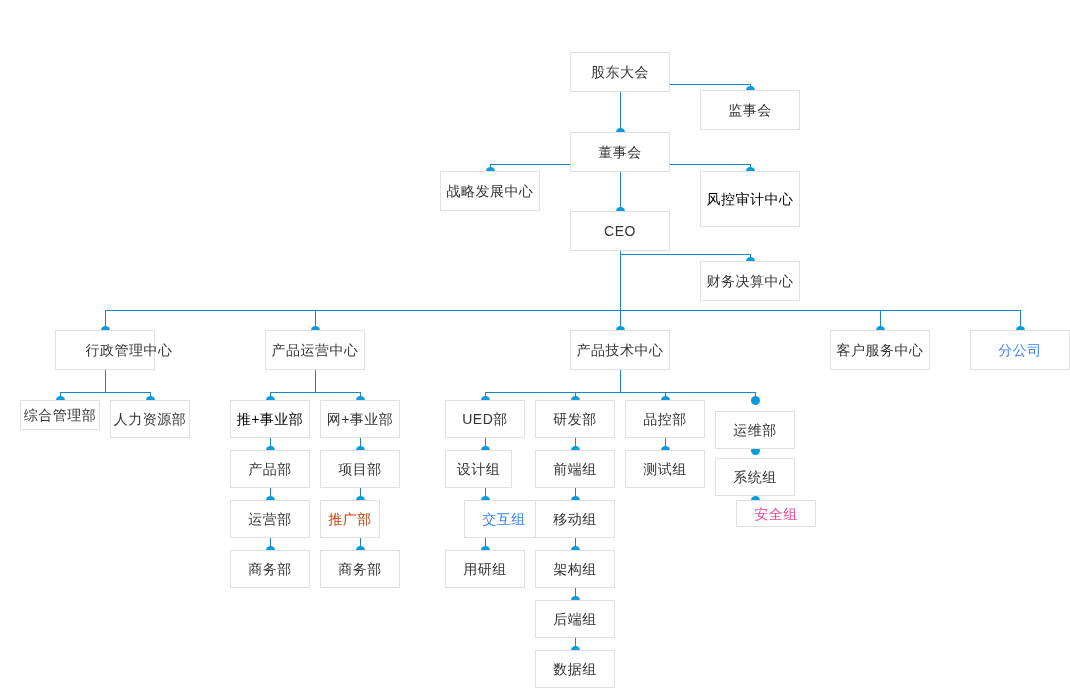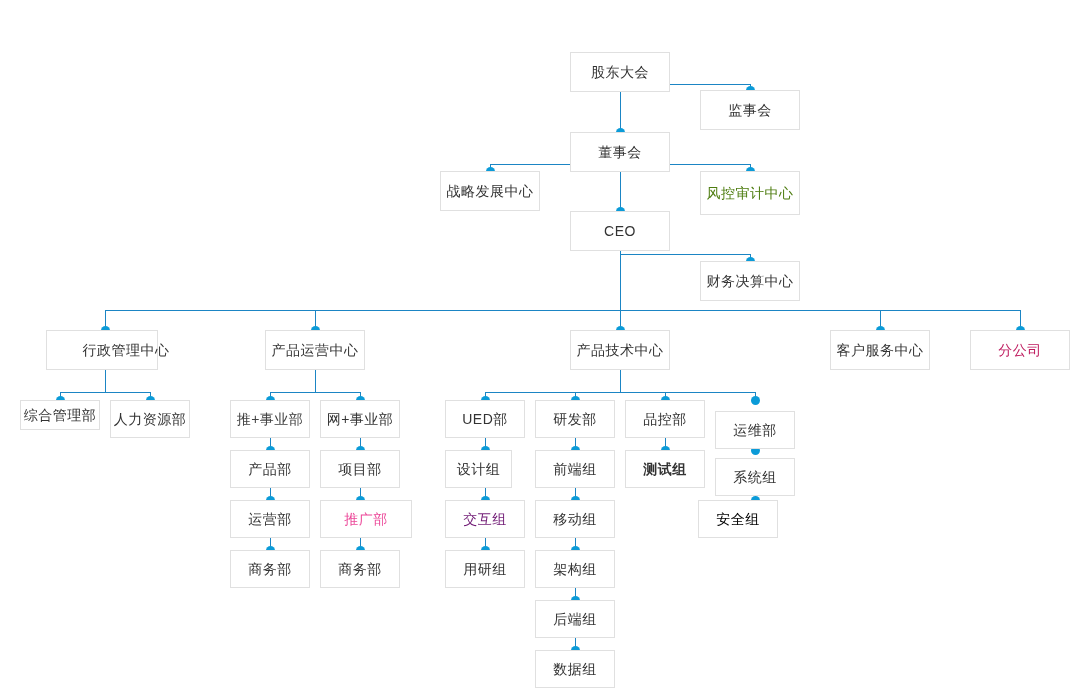--- a/index.html
+++ b/index.html
@@ -152,66 +152,66 @@
       </div>
       <div class="node-box" style="left: 700px; top: 90px; width: 100px; height: 40px; border-color: rgb(224, 224, 224); color: rgb(51, 51, 51);">
         <span class="node-label">监事会</span>
       </div>
       <div class="node-box" style="left: 570px; top: 132px; width: 100px; height: 40px; border-color: rgb(224, 224, 224); color: rgb(51, 51, 51);">
         <span class="node-label">董事会</span>
       </div>
       <div class="node-box" style="left: 440px; top: 171px; width: 100px; height: 40px; border-color: rgb(224, 224, 224); color: rgb(51, 51, 51);">
         <span class="node-label">战略发展中心</span>
       </div>
-      <div class="node-box" style="left: 700px; top: 171px; width: 100px; height: 44px; border-color: rgb(224, 224, 224); color: #4d7c0f;">
+      <div class="node-box" style="left: 700px; top: 171px; width: 100px; height: 56px; border-color: rgb(224, 224, 224); color: #000000;">
         <span class="node-label">风控审计中心</span>
       </div>
       <div class="node-box" style="left: 570px; top: 211px; width: 100px; height: 40px; border-color: rgb(224, 224, 224); color: rgb(51, 51, 51);">
         <span class="node-label">CEO</span>
       </div>
       <div class="node-box" style="left: 700px; top: 261px; width: 100px; height: 40px; border-color: rgb(224, 224, 224); color: rgb(51, 51, 51);">
         <span class="node-label">财务决算中心</span>
       </div>
-      <div class="node-box" style="left: 46px; top: 330px; width: 112px; height: 40px; border-color: rgb(224, 224, 224); color: rgb(51, 51, 51); padding-left: 48px;">
+      <div class="node-box" style="left: 55px; top: 330px; width: 100px; height: 40px; border-color: rgb(224, 224, 224); color: rgb(51, 51, 51); padding-left: 48px;">
         <span class="node-label">行政管理中心</span>
       </div>
       <div class="node-box" style="left: 265px; top: 330px; width: 100px; height: 40px; border-color: rgb(224, 224, 224); color: rgb(51, 51, 51);">
         <span class="node-label">产品运营中心</span>
       </div>
       <div class="node-box" style="left: 570px; top: 330px; width: 100px; height: 40px; border-color: rgb(224, 224, 224); color: rgb(51, 51, 51);">
         <span class="node-label">产品技术中心</span>
       </div>
       <div class="node-box" style="left: 830px; top: 330px; width: 100px; height: 40px; border-color: rgb(224, 224, 224); color: rgb(51, 51, 51);">
         <span class="node-label">客户服务中心</span>
       </div>
-      <div class="node-box" style="left: 970px; top: 330px; width: 100px; height: 40px; border-color: rgb(224, 224, 224); color: #be185d;">
+      <div class="node-box" style="left: 970px; top: 330px; width: 100px; height: 40px; border-color: rgb(224, 224, 224); color: #3b82f6;">
         <span class="node-label">分公司</span>
       </div>
       <div class="node-box" style="left: 20px; top: 400px; width: 80px; height: 30px; border-color: rgb(224, 224, 224); color: rgb(51, 51, 51);">
         <span class="node-label">综合管理部</span>
       </div>
       <div class="node-box" style="left: 110px; top: 400px; width: 80px; height: 38px; border-color: rgb(224, 224, 224); color: rgb(51, 51, 51);">
         <span class="node-label">人力资源部</span>
       </div>
-      <div class="node-box" style="left: 230px; top: 400px; width: 80px; height: 38px; border-color: rgb(224, 224, 224); color: #404040;">
+      <div class="node-box" style="left: 230px; top: 400px; width: 80px; height: 38px; border-color: rgb(224, 224, 224); color: #000000;">
         <span class="node-label">推+事业部</span>
       </div>
       <div class="node-box" style="left: 320px; top: 400px; width: 80px; height: 38px; border-color: rgb(224, 224, 224); color: rgb(51, 51, 51);">
         <span class="node-label">网+事业部</span>
       </div>
       <div class="node-box" style="left: 230px; top: 450px; width: 80px; height: 38px; border-color: rgb(224, 224, 224); color: rgb(51, 51, 51);">
         <span class="node-label">产品部</span>
       </div>
       <div class="node-box" style="left: 320px; top: 450px; width: 80px; height: 38px; border-color: rgb(224, 224, 224); color: rgb(51, 51, 51);">
         <span class="node-label">项目部</span>
       </div>
       <div class="node-box" style="left: 230px; top: 500px; width: 80px; height: 38px; border-color: rgb(224, 224, 224); color: rgb(51, 51, 51);">
         <span class="node-label">运营部</span>
       </div>
-      <div class="node-box" style="left: 320px; top: 500px; width: 92px; height: 38px; border-color: rgb(224, 224, 224); color: #ec4899;">
+      <div class="node-box" style="left: 320px; top: 500px; width: 60px; height: 38px; border-color: rgb(224, 224, 224); color: #c2410c;">
         <span class="node-label">推广部</span>
       </div>
       <div class="node-box" style="left: 230px; top: 550px; width: 80px; height: 38px; border-color: rgb(224, 224, 224); color: rgb(51, 51, 51);">
         <span class="node-label">商务部</span>
       </div>
       <div class="node-box" style="left: 320px; top: 550px; width: 80px; height: 38px; border-color: rgb(224, 224, 224); color: rgb(51, 51, 51);">
         <span class="node-label">商务部</span>
       </div>
       <div class="node-box" style="left: 445px; top: 400px; width: 80px; height: 38px; border-color: rgb(224, 224, 224); color: rgb(51, 51, 51);">
         <span class="node-label">UED部</span>
@@ -224,33 +224,33 @@
       </div>
       <div class="node-box" style="left: 715px; top: 411px; width: 80px; height: 38px; border-color: rgb(224, 224, 224); color: rgb(51, 51, 51);">
         <span class="node-label">运维部</span>
       </div>
       <div class="node-box" style="left: 445px; top: 450px; width: 67px; height: 38px; border-color: rgb(224, 224, 224); color: rgb(51, 51, 51);">
         <span class="node-label">设计组</span>
       </div>
       <div class="node-box" style="left: 535px; top: 450px; width: 80px; height: 38px; border-color: rgb(224, 224, 224); color: rgb(51, 51, 51);">
         <span class="node-label">前端组</span>
       </div>
-      <div class="node-box" style="left: 625px; top: 450px; width: 80px; height: 38px; border-color: rgb(224, 224, 224); color: rgb(51, 51, 51); font-weight: bold;">
+      <div class="node-box" style="left: 625px; top: 450px; width: 80px; height: 38px; border-color: rgb(224, 224, 224); color: rgb(51, 51, 51);">
         <span class="node-label">测试组</span>
       </div>
       <div class="node-box" style="left: 715px; top: 450px; width: 80px; height: 38px; border-color: rgb(224, 224, 224); color: rgb(51, 51, 51); margin-top: 8px;">
         <span class="node-label">系统组</span>
       </div>
-      <div class="node-box" style="left: 445px; top: 500px; width: 80px; height: 38px; border-color: rgb(224, 224, 224); color: #701a75;">
+      <div class="node-box" style="left: 464px; top: 500px; width: 80px; height: 38px; border-color: rgb(224, 224, 224); color: #3b82f6;">
         <span class="node-label">交互组</span>
       </div>
       <div class="node-box" style="left: 535px; top: 500px; width: 80px; height: 38px; border-color: rgb(224, 224, 224); color: rgb(51, 51, 51);">
         <span class="node-label">移动组</span>
       </div>
-      <div class="node-box" style="left: 698px; top: 500px; width: 80px; height: 38px; border-color: rgb(224, 224, 224); color: #000000;">
+      <div class="node-box" style="left: 736px; top: 500px; width: 80px; height: 27px; border-color: rgb(224, 224, 224); color: #ec4899;">
         <span class="node-label">安全组</span>
       </div>
       <div class="node-box" style="left: 445px; top: 550px; width: 80px; height: 38px; border-color: rgb(224, 224, 224); color: rgb(51, 51, 51);">
         <span class="node-label">用研组</span>
       </div>
       <div class="node-box" style="left: 535px; top: 550px; width: 80px; height: 38px; border-color: rgb(224, 224, 224); color: rgb(51, 51, 51);">
         <span class="node-label">架构组</span>
       </div>
       <div class="node-box" style="left: 535px; top: 600px; width: 80px; height: 38px; border-color: rgb(224, 224, 224); color: rgb(51, 51, 51);">
         <span class="node-label">后端组</span>

